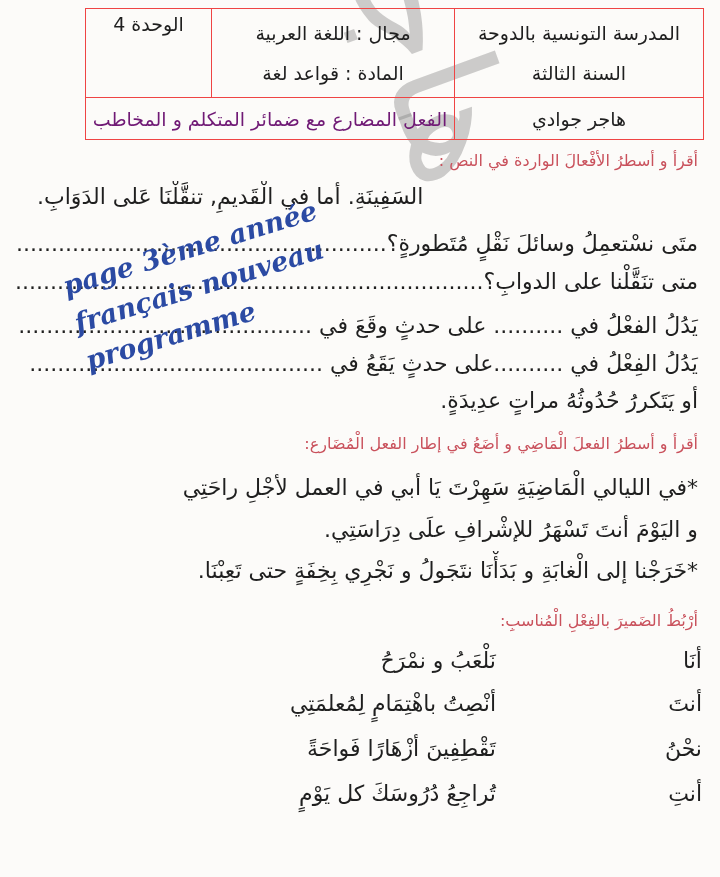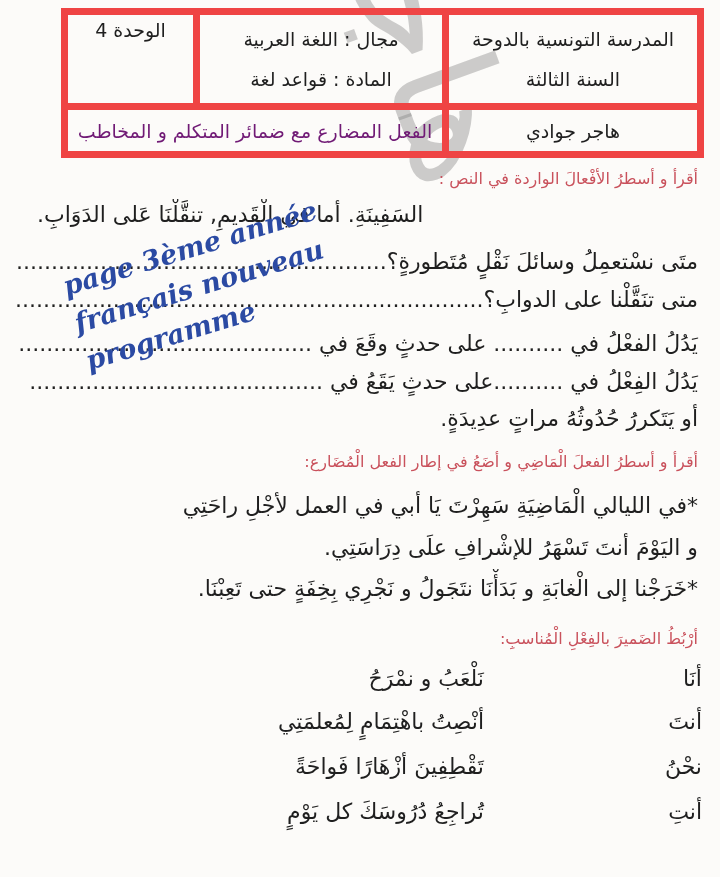--- a/index.html
+++ b/index.html
@@ -53,21 +53,21 @@
   .hdr-table{
     margin:8px 16px 0 0;
     margin-right:16px;
     width:618px;
     margin-left:86px;
     border-collapse:collapse;
     table-layout:fixed;
     font-size:19px;
   }
   .hdr-table td{
-    border:7px solid #ef4444;
+    border:1px solid #ef4444;
     padding:0;
     vertical-align:middle;
     text-align:center;
   }
   .hdr-table .row1 td{height:84px;}
   .hdr-table .row2 td{height:41px;}
   .cell-2line div{line-height:40px;}
   .cell-unit{vertical-align:top !important;padding-top:4px !important;}
   .lesson-title{color:#701a75;}
   
@@ -118,21 +118,21 @@
     align-items:center;
     height:45px;
     font-size:22px;
   }
   .match-row .pronoun{
     width:160px;
     flex:0 0 auto;
   }
   .match-row .verb{
     flex:0 0 auto;
-    margin-right:58px;
+    margin-right:46px;
     text-align:right;
   }
   .first-match{height:42px;}
 </style>
 </head>
 <body>
 
 <div class="page">
 
   <div class="wm-gray">هاجر جوادي</div>

